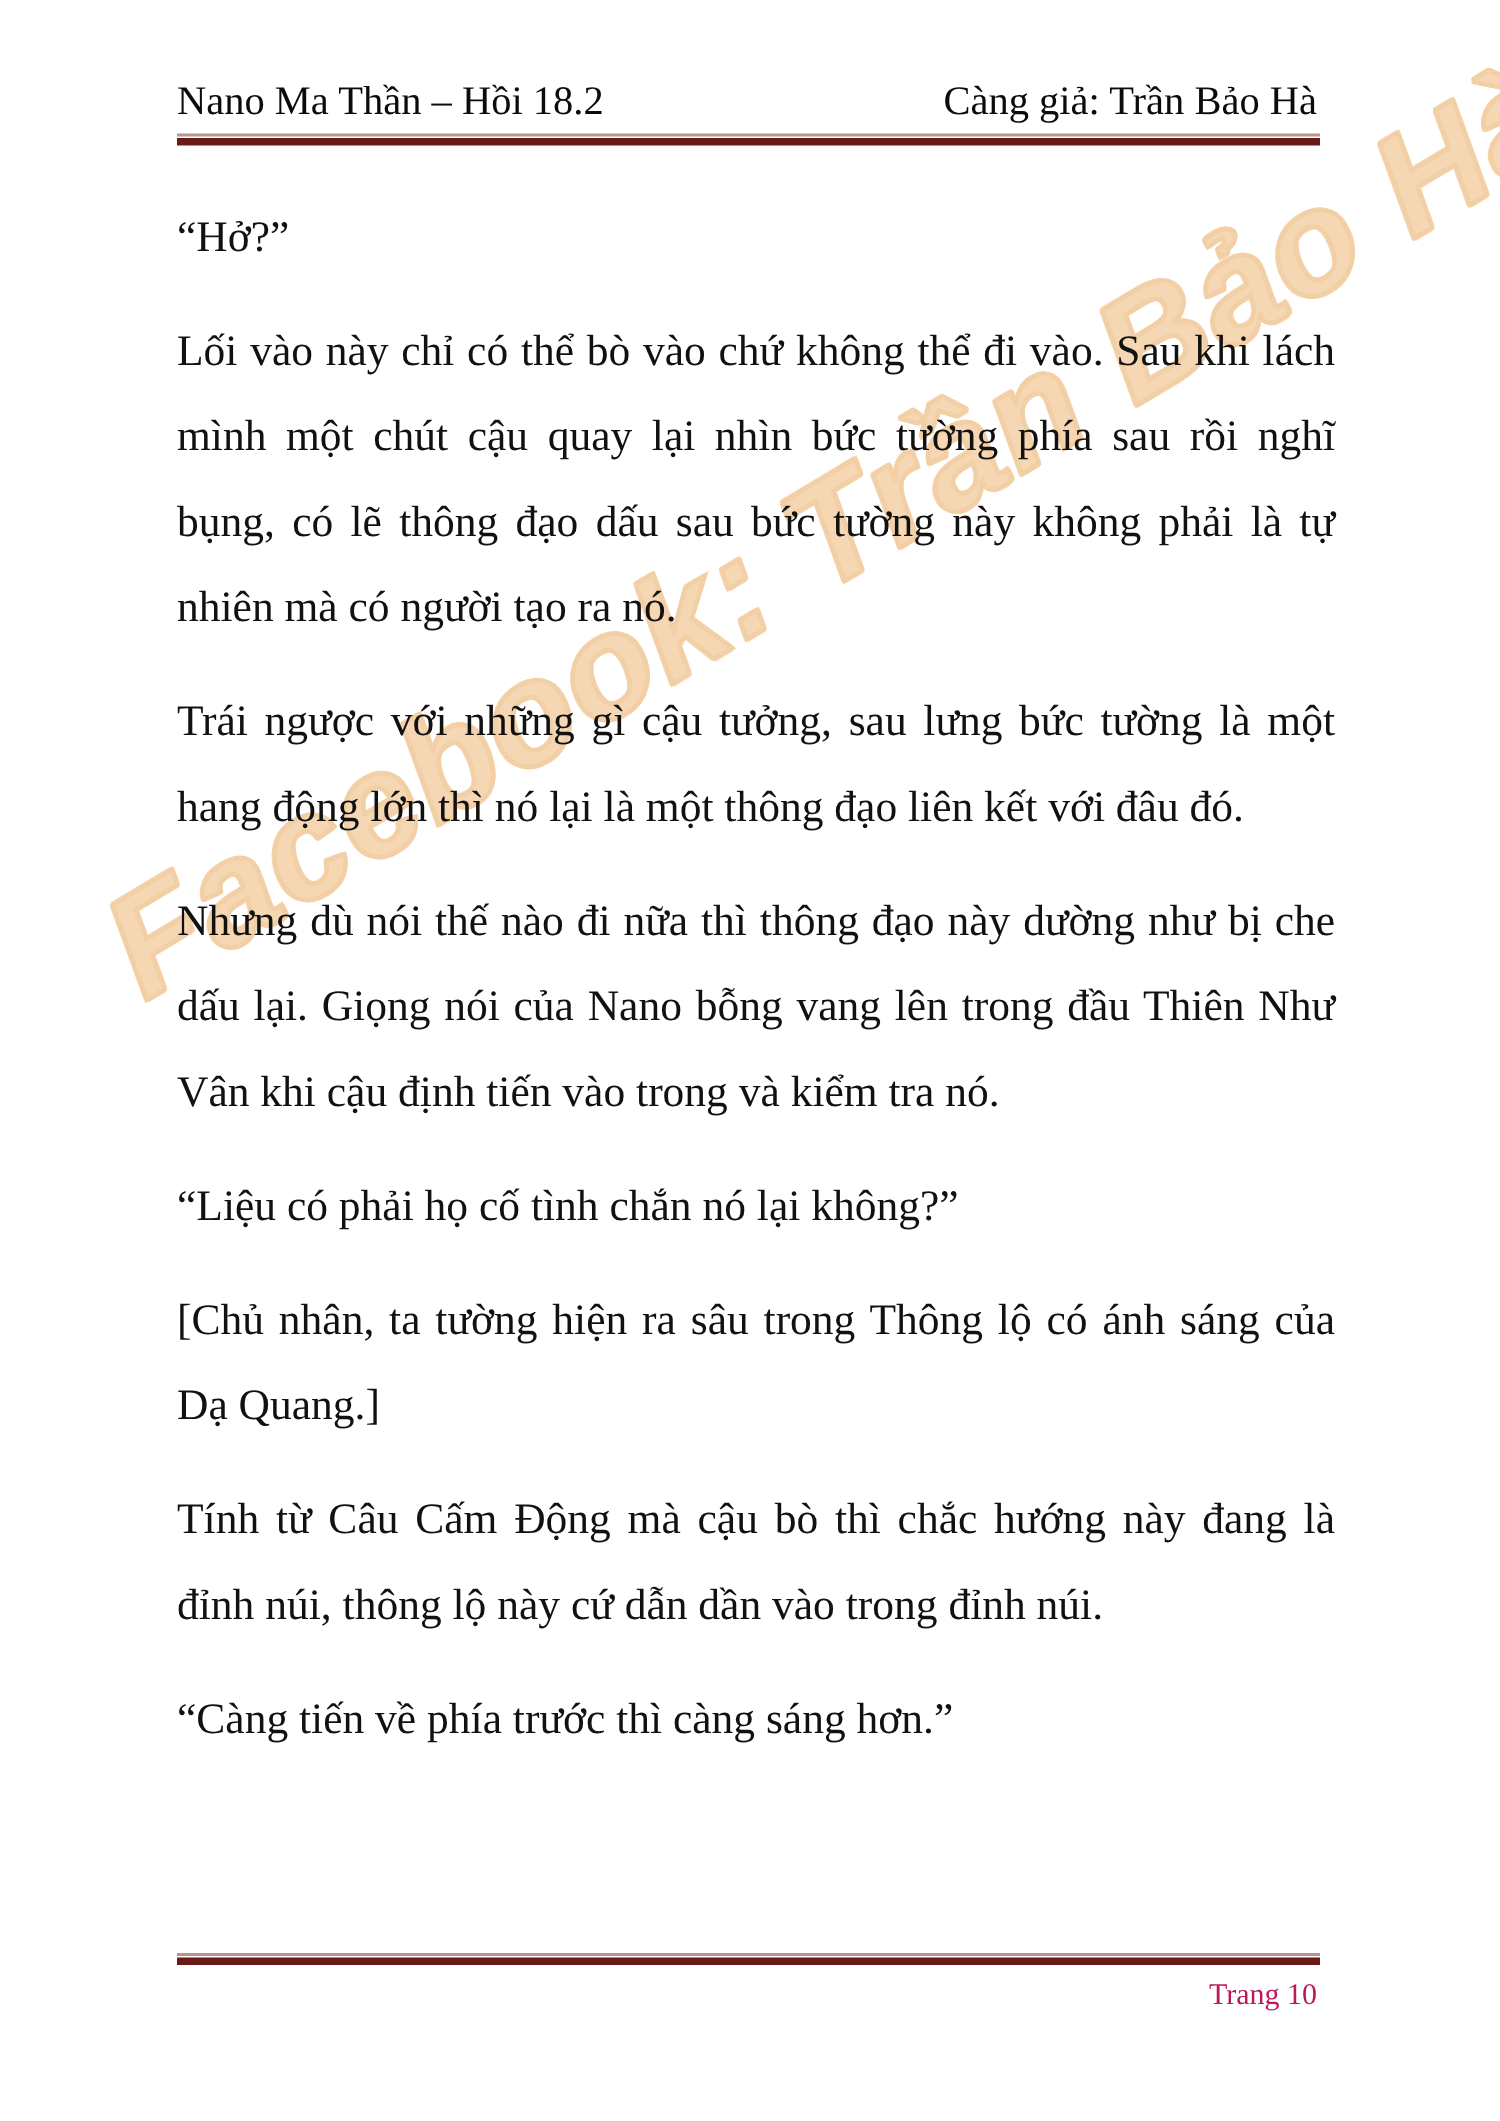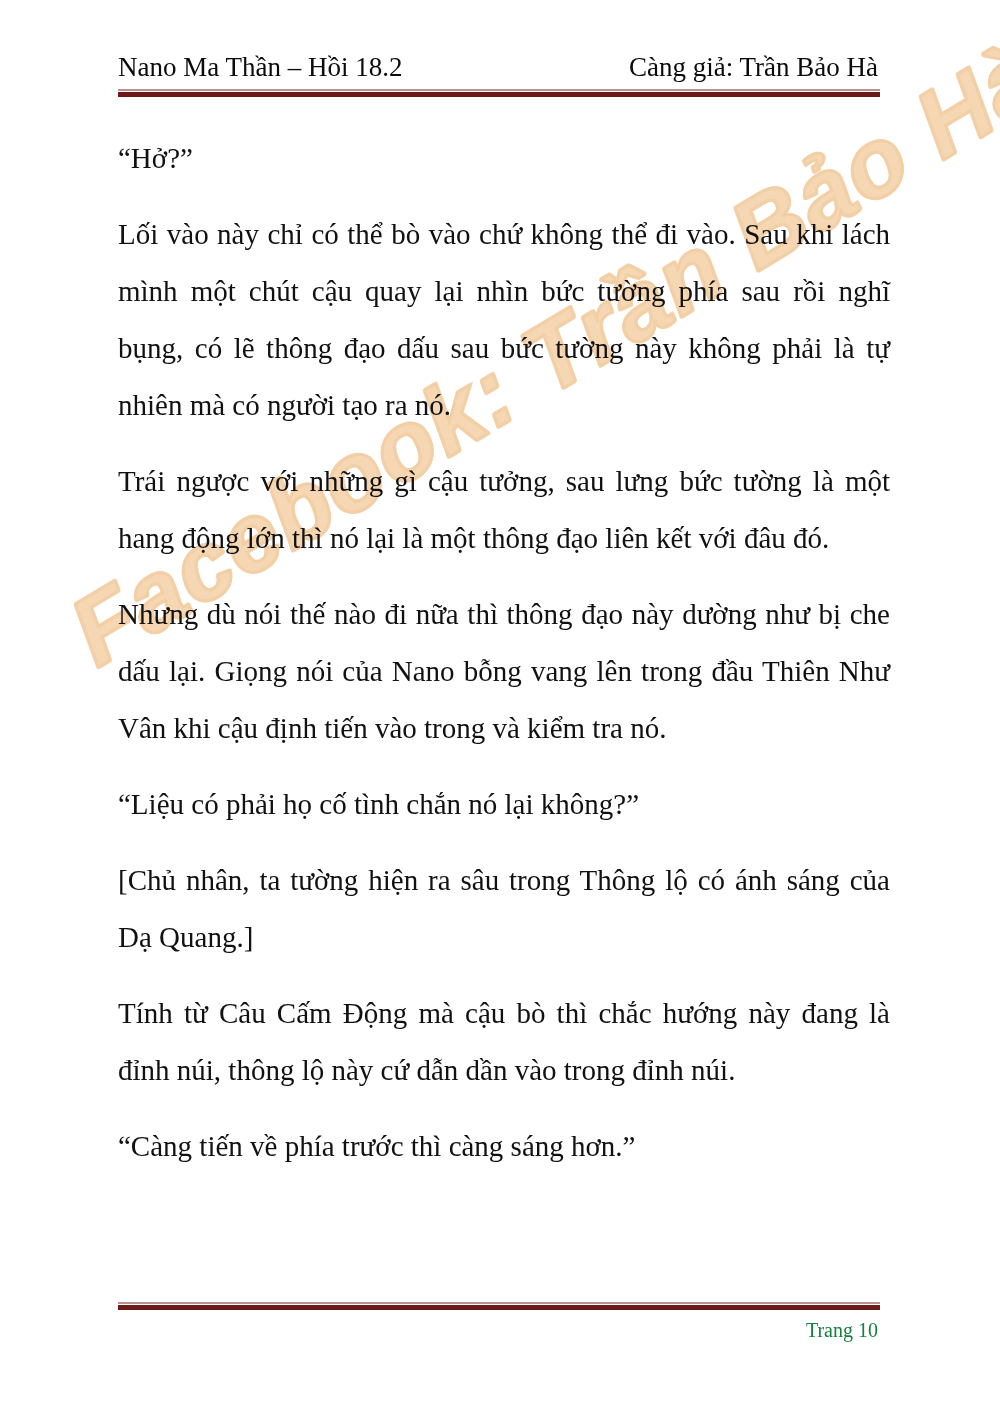--- a/index.html
+++ b/index.html
@@ -137,21 +137,21 @@
     position: absolute;
     left: 118px;
     top: 1297px;
     width: 762px;
   }
   #footer-page-number {
     margin-top: 6px;
     text-align: right;
     font-size: 20px;
     line-height: 26px;
-    color: #15803d;
+    color: #be185d;
     padding-right: 2px;
   }
 </style>
 </head>
 <body>
 
 <div id="page">
 
   <div id="watermark-layer">
     <div id="watermark-text">Facebook: Trần Bảo Hà</div>

